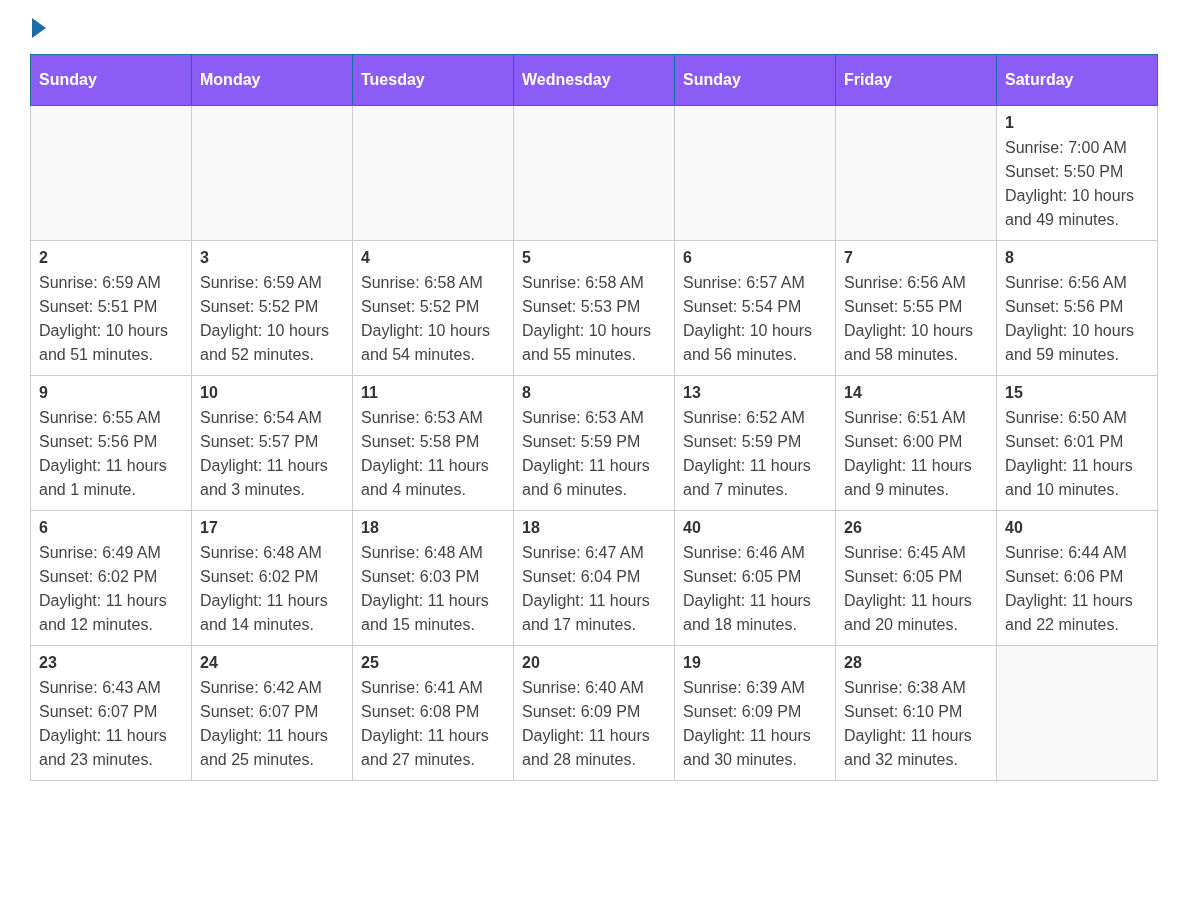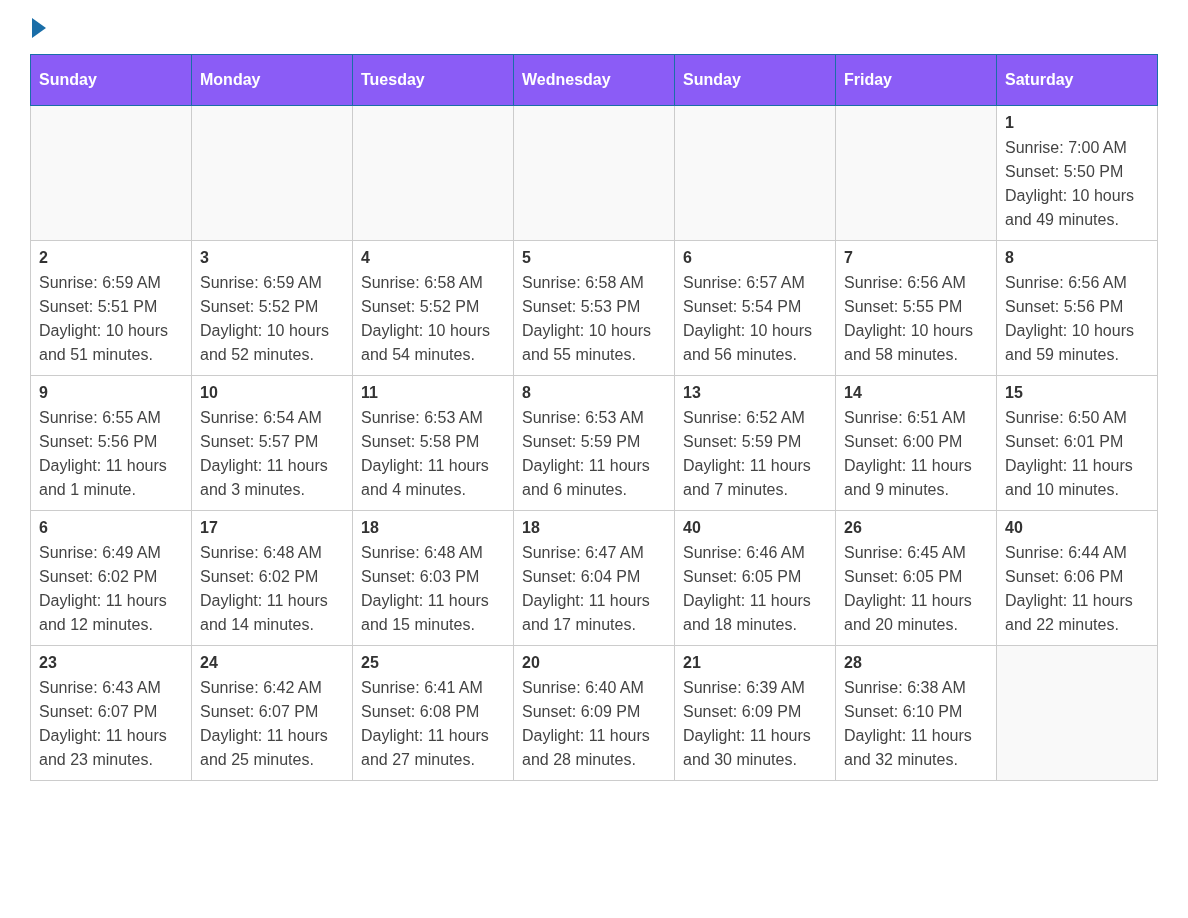--- a/index.html
+++ b/index.html
@@ -246,21 +246,21 @@
         </td>
         <td>
           <span class="day-number">25</span>
           <div class="day-info">Sunrise: 6:41 AM<br>Sunset: 6:08 PM<br>Daylight: 11 hours<br>and 27 minutes.</div>
         </td>
         <td>
           <span class="day-number">20</span>
           <div class="day-info">Sunrise: 6:40 AM<br>Sunset: 6:09 PM<br>Daylight: 11 hours<br>and 28 minutes.</div>
         </td>
         <td>
-          <span class="day-number">21</span>
+          <span class="day-number">19</span>
           <div class="day-info">Sunrise: 6:39 AM<br>Sunset: 6:09 PM<br>Daylight: 11 hours<br>and 30 minutes.</div>
         </td>
         <td>
           <span class="day-number">28</span>
           <div class="day-info">Sunrise: 6:38 AM<br>Sunset: 6:10 PM<br>Daylight: 11 hours<br>and 32 minutes.</div>
         </td>
         <td class="empty"></td>
       </tr>
     </tbody>
 </table>

